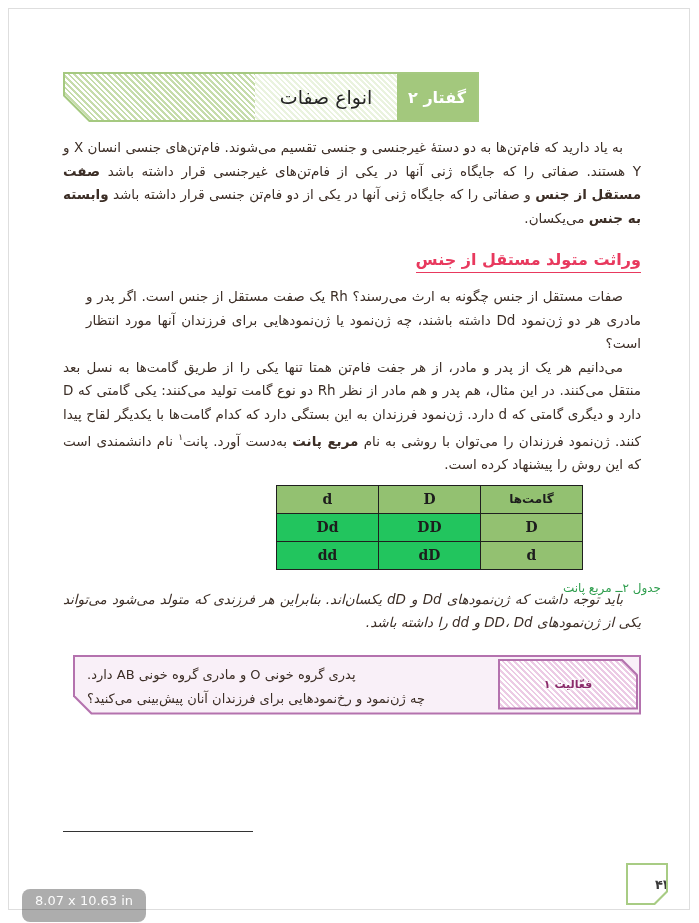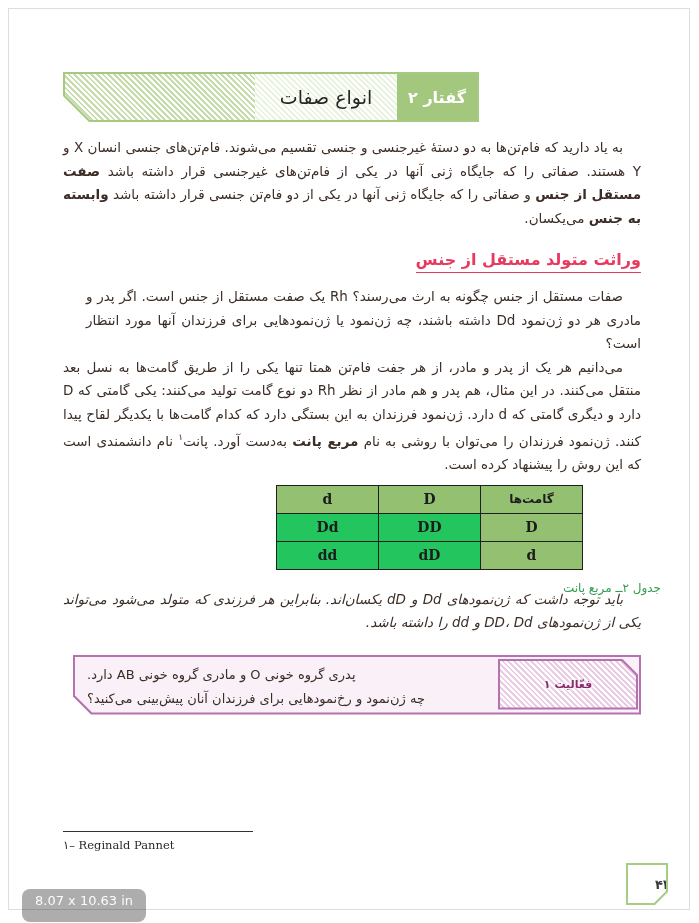--- a/index.html
+++ b/index.html
@@ -155,21 +155,20 @@
         </div>
       </div>
     </div>
 
   </div>
 
   <div class="table-caption">جدول ۲ــ مربع پانت</div>
 
   <div class="footnote">
     <div class="footnote-rule"></div>
-    <div class="footnote-text">۱– Reginald Pannet</div>
   </div>
 
   <div class="page-badge">
     <div class="page-badge-inner">۴۲</div>
   </div>
 
 </div>
 
 <div class="size-pill">8.07 x 10.63 in</div>
 

